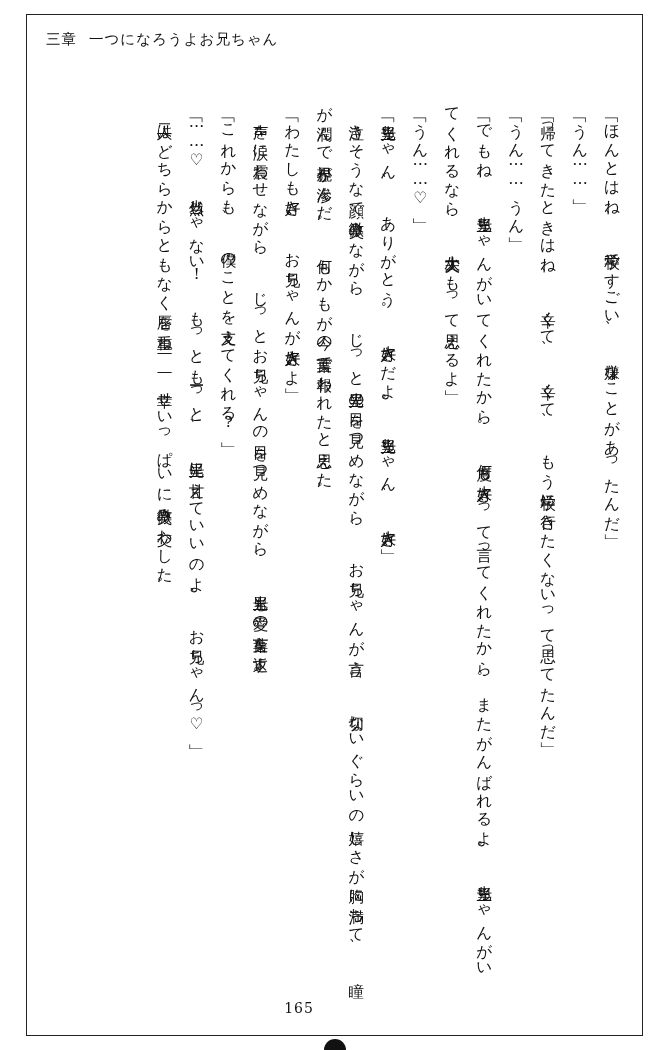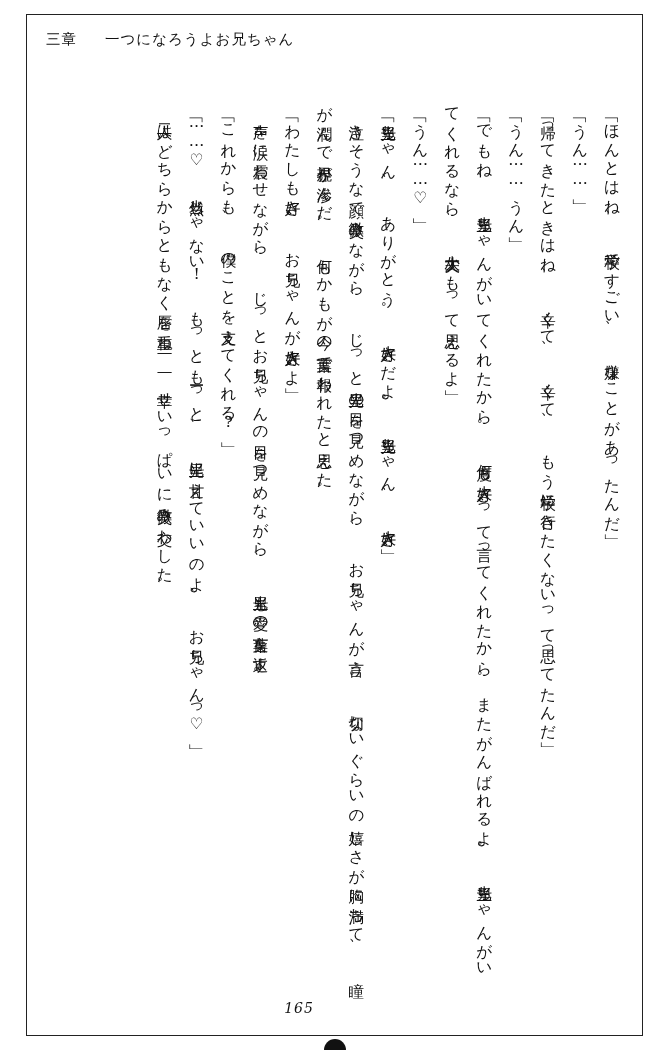--- a/index.html
+++ b/index.html
@@ -39,21 +39,21 @@
     box-sizing: border-box;
   }
 
   
   #header {
     position: absolute;
     top: 30px;
     left: 46px;
     display: flex;
     align-items: baseline;
-    gap: 20px;
+    gap: 4px;
     font-size: 14.5px;
     letter-spacing: 1px;
     color: #111;
     white-space: nowrap;
   }
   #header .chap-num { font-size: 14.5px; }
   #header .chap-title { font-size: 14.5px; margin-left: 8px; }
 
   
   #body-text {
@@ -81,21 +81,20 @@
   
   #page-number {
     position: absolute;
     bottom: 34px;
     left: 0;
     width: 598px;
     text-align: center;
     font-size: 14px;
     letter-spacing: 1px;
     color: #111;
-    font-style: italic;
   }
 
   
   #gutter-mark {
     position: absolute;
     bottom: 0px;
     left: 50%;
     transform: translateX(-50%);
     width: 22px;
     height: 11px;

